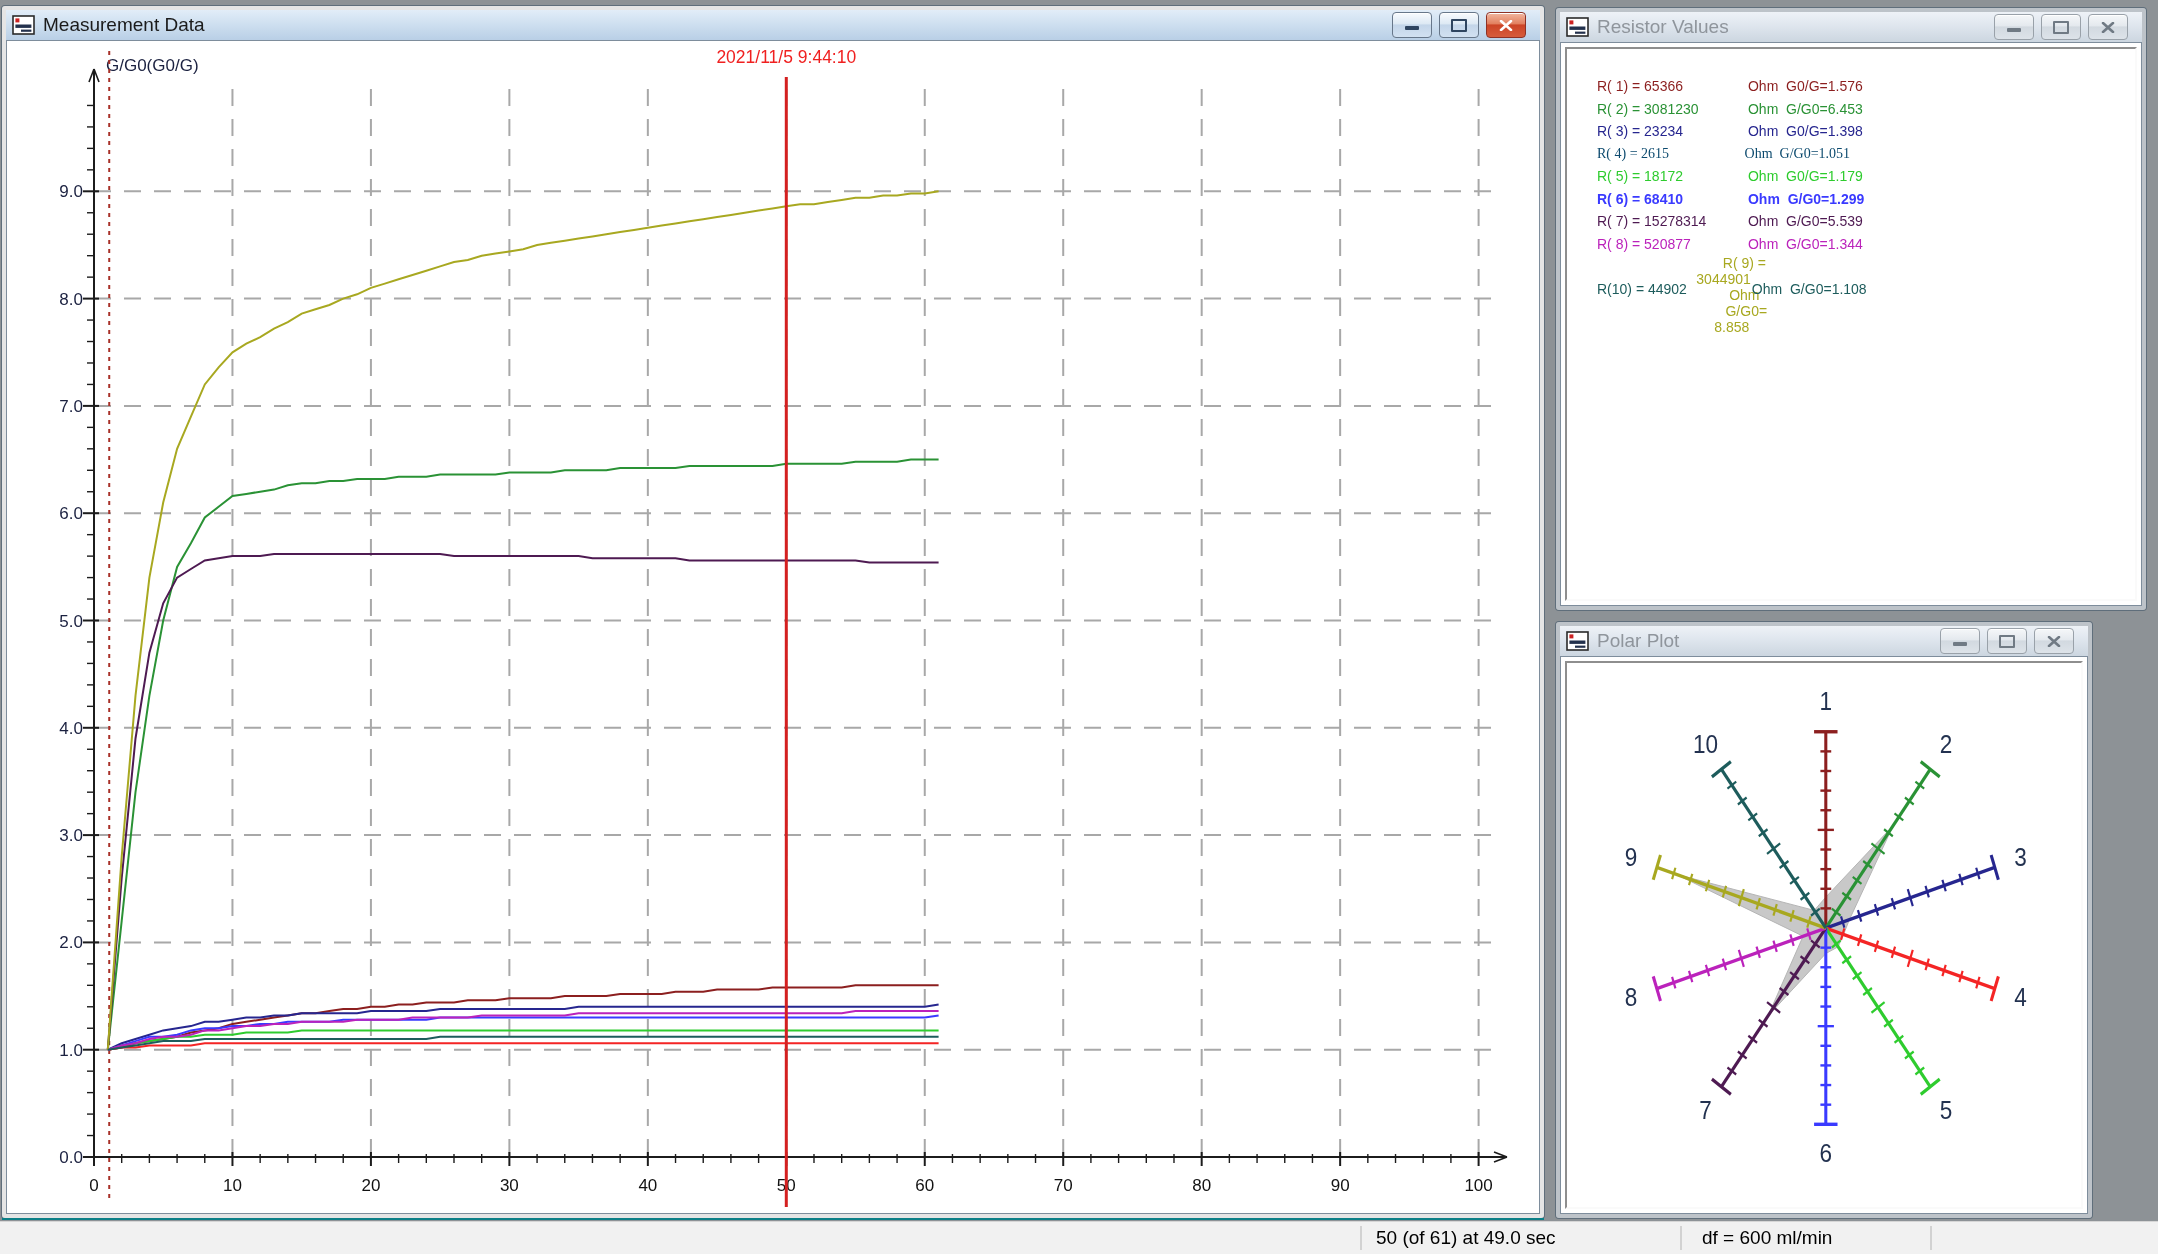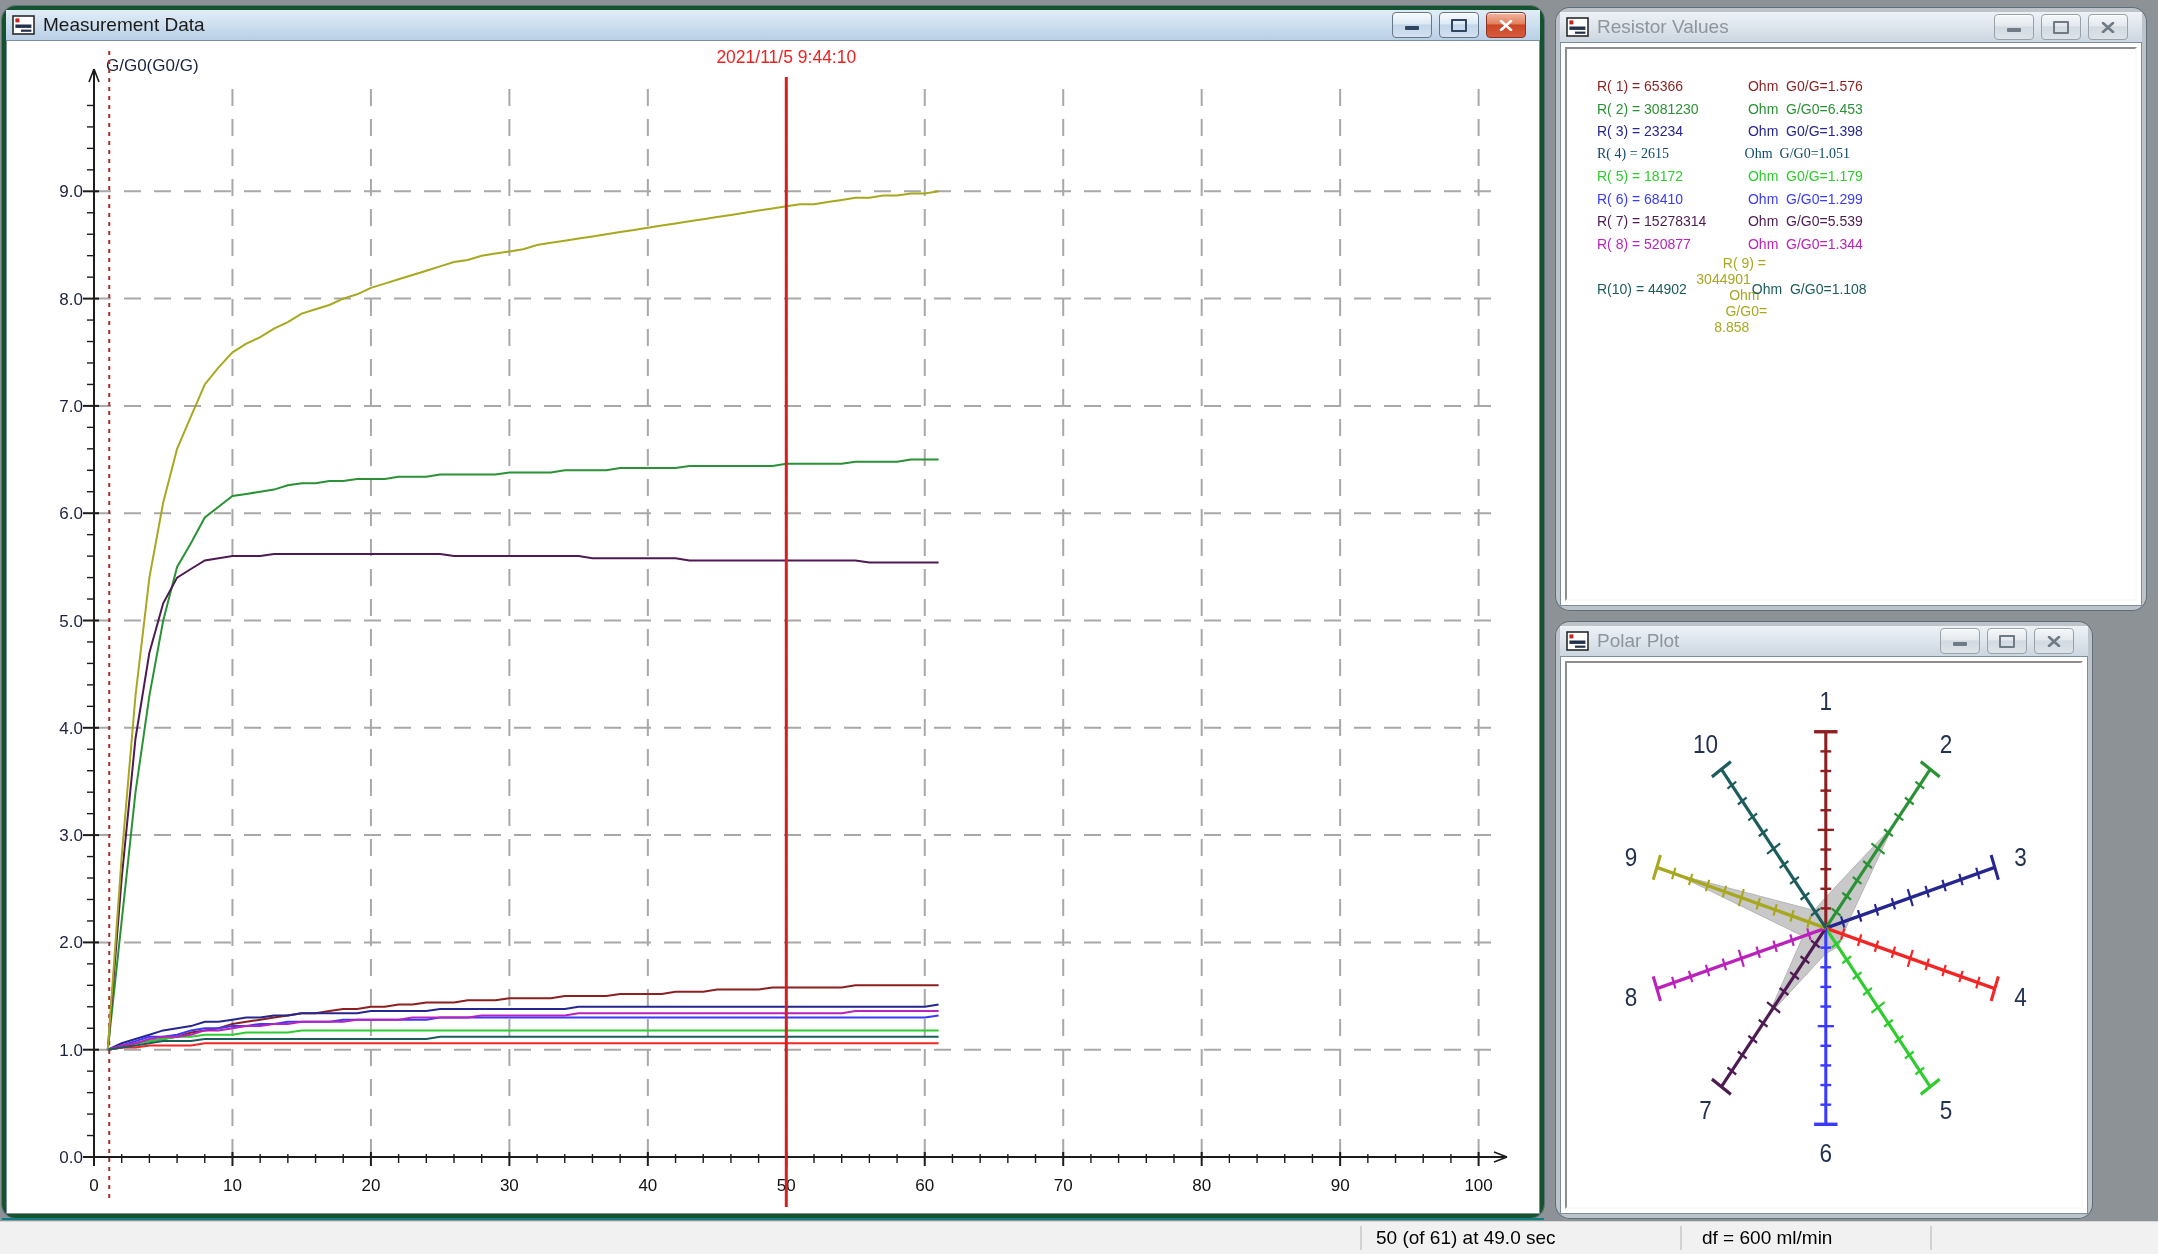--- a/index.html
+++ b/index.html
@@ -1,18 +1,18 @@
 <!DOCTYPE html>
 <html><head>
 <meta charset="utf-8">
 <style>
   html,body{margin:0;padding:0;}
   body{width:2158px;height:1254px;position:relative;overflow:hidden;
        background:#8d9296;font-family:"Liberation Sans",sans-serif;}
-  .window{position:absolute;box-sizing:border-box;border:4px solid #14532d;border-radius:14px;
+  .window{position:absolute;box-sizing:border-box;border:4px solid #e5e5e5;border-radius:3px;
           box-shadow:0 0 0 1px #5f6e7b;}
   .window.active::after{content:"";position:absolute;left:-4px;right:-4px;bottom:-6px;height:2px;background:#0c7f87;}
   .window.inactive{border-color:#bdc3c9;}
   .titlebar{height:30px;display:flex;align-items:center;padding:0 6px;box-sizing:border-box;
             background:linear-gradient(#e2edf8 0%,#cfe0f0 45%,#b9cfe6 100%);}
   .inactive .titlebar{background:linear-gradient(#eef2f7 0%,#dfe6ee 45%,#ccd6e0 100%);text-align:center;}
   .title{font-size:19px;color:#1b1b1b;margin-left:7px;white-space:nowrap;}
   .inactive .title{color:#8f959c;}
   .appicon{width:24px;height:20px;flex:0 0 auto;}
   .cbox{margin-left:auto;display:flex;gap:7px;margin-right:8px;}
@@ -255,21 +255,21 @@
     </span>
   </div>
   <div class="client">
     <div class="sunken">
       <div class="rrows" id="resistor-list">
           <div class="r-row" style="color: rgb(140, 31, 31);"><span>R( 1) = </span><span class="rv">65366</span><span> Ohm  </span><span>G0/G=</span><span class="rx">1.576</span></div>
           <div class="r-row" style="color: rgb(42, 146, 53);"><span>R( 2) = </span><span class="rv">3081230</span><span> Ohm  </span><span>G/G0=</span><span class="rx">6.453</span></div>
           <div class="r-row" style="color: rgb(38, 38, 143);"><span>R( 3) = </span><span class="rv">23234</span><span> Ohm  </span><span>G0/G=</span><span class="rx">1.398</span></div>
           <div class="r-row" style="color: #0c4a6e; font-family: Liberation Serif, serif;"><span>R( 4) = </span><span class="rv">2615</span><span> Ohm  </span><span>G/G0=</span><span class="rx">1.051</span></div>
           <div class="r-row" style="color: rgb(46, 204, 46);"><span>R( 5) = </span><span class="rv">18172</span><span> Ohm  </span><span>G0/G=</span><span class="rx">1.179</span></div>
-          <div class="r-row" style="color: rgb(58, 58, 255);"><span>R( 6) = </span><span class="rv">68410</span><span> Ohm  </span><span>G/G0=</span><span class="rx">1.299</span></div>
+          <div class="r-row" style="color: rgb(58, 58, 255); font-weight: bold;"><span>R( 6) = </span><span class="rv">68410</span><span> Ohm  </span><span>G/G0=</span><span class="rx">1.299</span></div>
           <div class="r-row" style="color: rgb(78, 26, 82);"><span>R( 7) = </span><span class="rv">15278314</span><span> Ohm  </span><span>G/G0=</span><span class="rx">5.539</span></div>
           <div class="r-row" style="color: rgb(187, 34, 187);"><span>R( 8) = </span><span class="rv">520877</span><span> Ohm  </span><span>G/G0=</span><span class="rx">1.344</span></div>
           <div class="r-row" style="color: rgb(168, 168, 32); flex-direction: column;"><span>R( 9) = </span><span class="rv">3044901</span><span> Ohm  </span><span>G/G0=</span><span class="rx">8.858</span></div>
           <div class="r-row" style="color: rgb(29, 92, 92);"><span>R(10) = </span><span class="rv">44902</span><span> Ohm  </span><span>G/G0=</span><span class="rx">1.108</span></div>
         </div>
     </div>
   </div>
 </div>
 
 <div class="window inactive" style="left:1556px;top:622px;width:536px;height:596px;">

